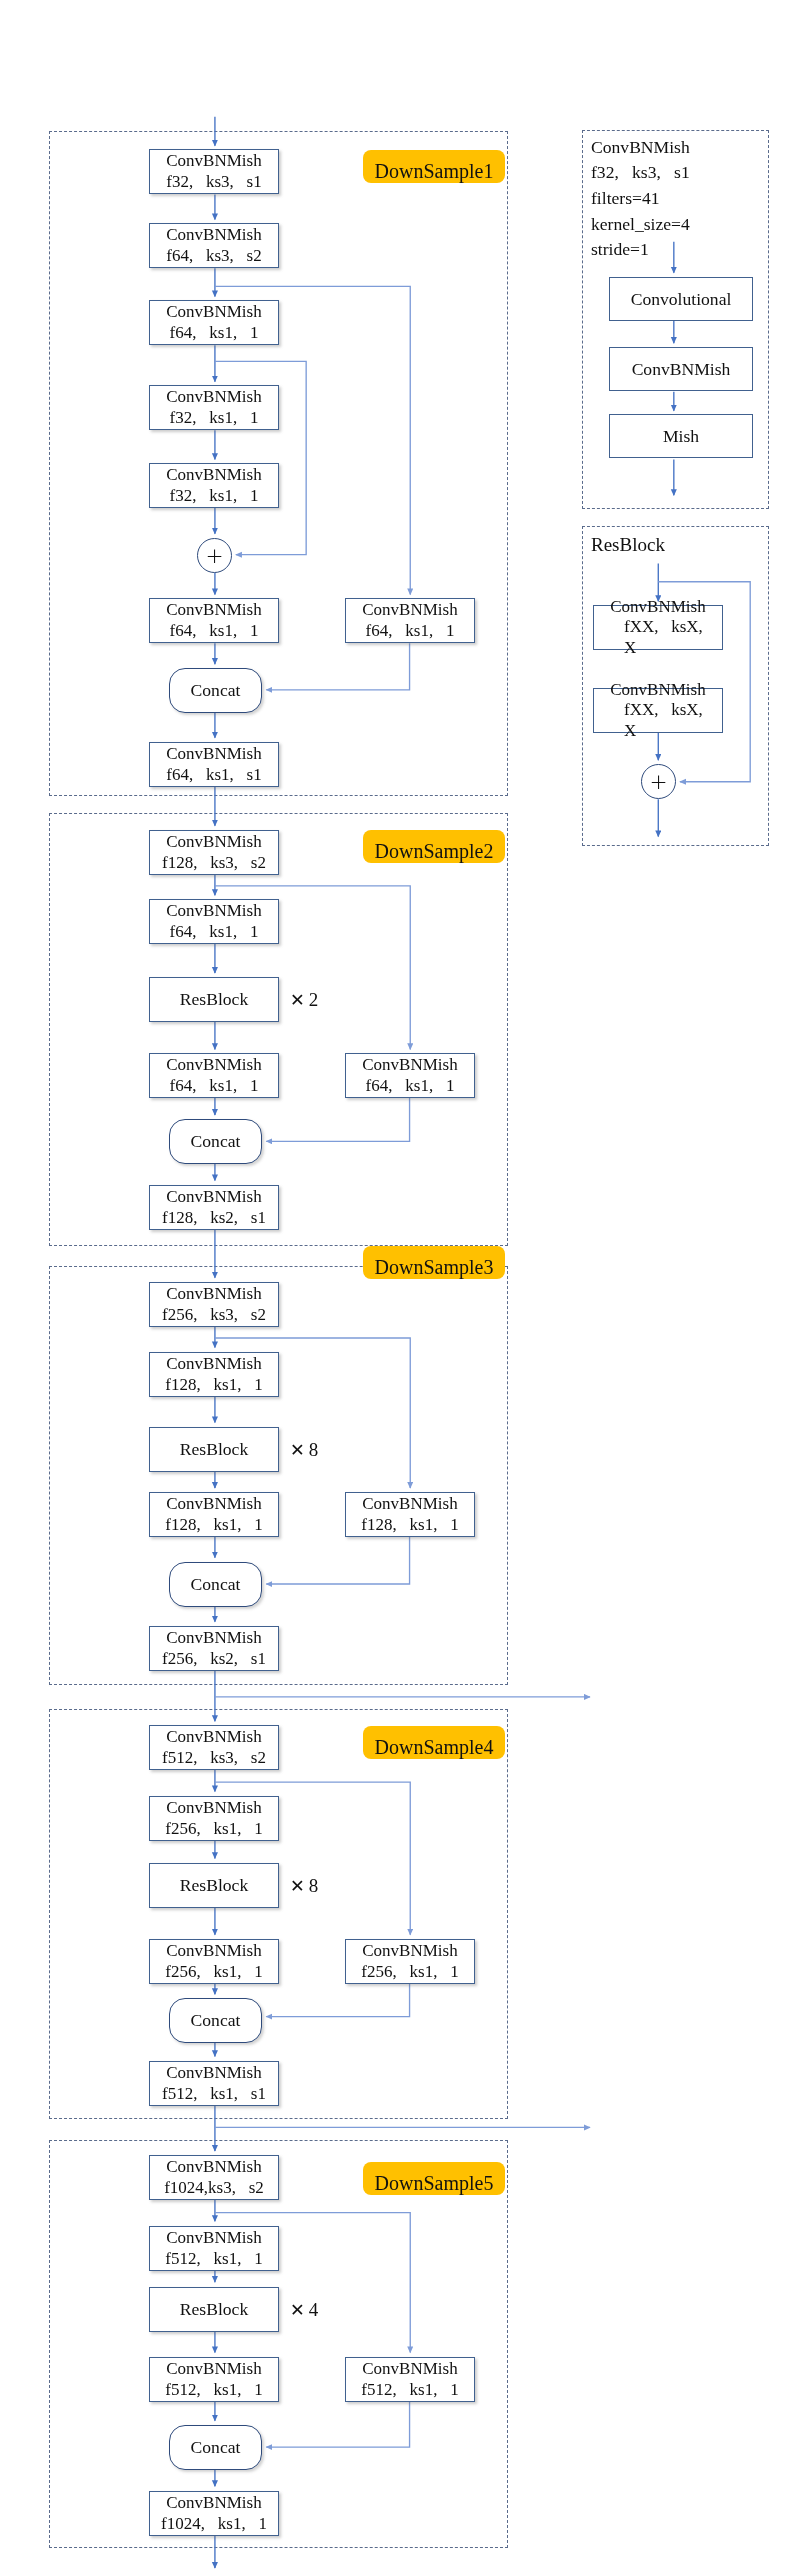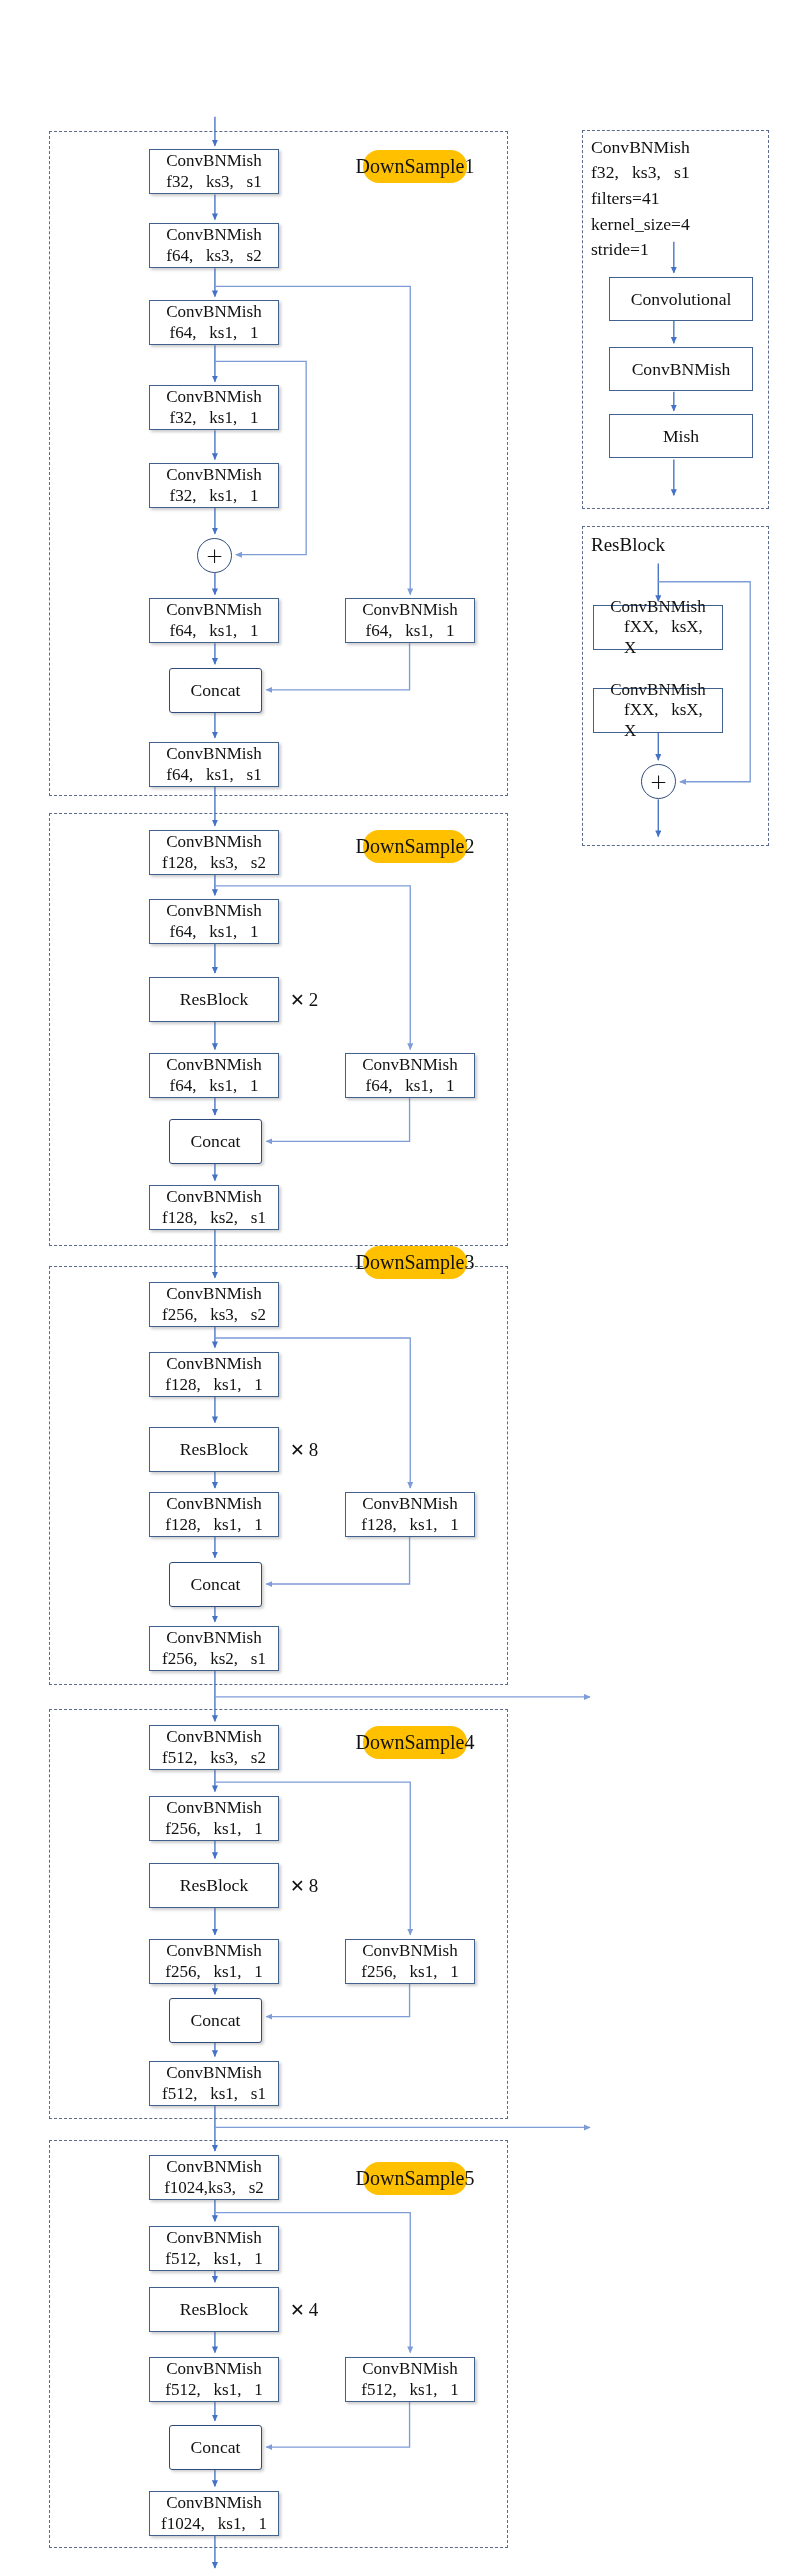--- a/index.html
+++ b/index.html
@@ -23,25 +23,25 @@
     font-size:17px;line-height:1.2;}
   .cbox .l2{word-spacing:.5em;}
   .rpos{left:345px;}
   .resbox{position:absolute;left:149px;width:130px;height:45px;background:#fff;
     border:1.4px solid var(--box-border);box-sizing:border-box;
     box-shadow:2px 2px 2.7px rgba(110,110,110,.35);
     display:flex;align-items:center;justify-content:center;font-size:17.6px;}
   .mult{position:absolute;left:290px;height:45px;display:flex;align-items:center;font-size:19px;}
   .mult .xg{font-family:"DejaVu Sans",sans-serif;font-weight:700;font-size:17.6px;margin-right:4px;}
   .concat{position:absolute;left:169px;width:93px;height:45px;background:#fff;
-    border:1.4px solid var(--concat-border);box-sizing:border-box;border-radius:3px;
+    border:1.4px solid var(--concat-border);box-sizing:border-box;border-radius:16px;
     box-shadow:2px 2px 2.7px rgba(110,110,110,.3);
     display:flex;align-items:center;justify-content:center;font-size:17.6px;}
-  .badge{position:absolute;left:363px;width:104px;height:33px;background:var(--badge-fill);
-    border-radius:16px;display:flex;align-items:center;justify-content:center;font-size:20px;}
+  .badge{position:absolute;left:363px;width:142px;height:33px;background:var(--badge-fill);
+    border-radius:8px;display:flex;align-items:flex-end;justify-content:center;font-size:20px;}
   .plus{position:absolute;width:35px;height:35px;border-radius:50%;background:#fff;
     border:1.4px solid var(--concat-border);box-sizing:border-box;
     display:flex;align-items:center;justify-content:center;
     font-size:21.6px;font-family:"DejaVu Sans",sans-serif;font-weight:300;}
   .lg-line{position:absolute;left:591px;width:176px;font-size:17.6px;}
   .lg-box{position:absolute;left:609px;width:144px;height:44px;background:#fff;
     border:1.4px solid var(--box-border);box-sizing:border-box;
     display:flex;align-items:center;justify-content:center;font-size:17.6px;}
   .lg-cbox{position:absolute;left:593px;width:130px;height:45px;background:#fff;
     border:1.4px solid var(--box-border);box-sizing:border-box;

